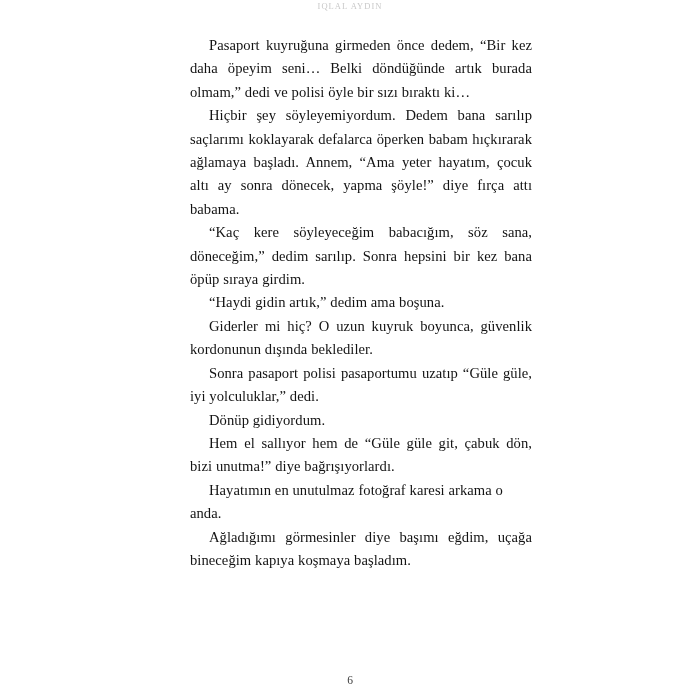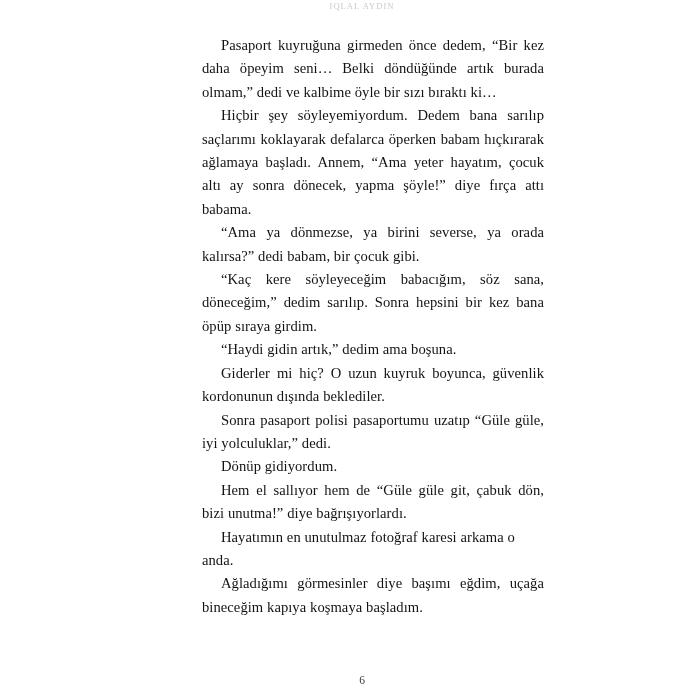--- a/index.html
+++ b/index.html
@@ -15,21 +15,20 @@
     color: #111111;
     position: relative;
   }
 
   .page {
     position: absolute;
     inset: 0;
     width: 552px;
     height: 700px;
     background: #ffffff;
-    margin-left: 12px;
   }
 
   
   .running-head {
     position: absolute;
     top: 1px;
     left: 0;
     width: 700px;
     text-align: center;
     font-size: 8.5px;
@@ -79,23 +78,22 @@
   }
 </style>
 </head>
 <body>
 
 <div class="page">
 
   <div class="running-head">Iqlal Aydin</div>
 
   <div class="textblock">
-    <p class="para">Pasaport kuyruğuna girmeden önce dedem, “Bir kez daha öpeyim seni… Belki döndüğünde artık burada olmam,” dedi ve kalbime öyle bir sızı bıraktı ki…</p>
+    <p class="para">Pasaport kuyruğuna girmeden önce dedem, “Bir kez daha öpeyim seni… Belki döndüğünde artık burada olmam,” dedi ve polisi öyle bir sızı bıraktı ki…</p>
     <p class="para">Hiçbir şey söyleyemiyordum. Dedem bana sarılıp saçlarımı koklayarak defalarca öperken babam hıçkırarak ağlamaya başladı. Annem, “Ama yeter hayatım, çocuk altı ay sonra dönecek, yapma şöyle!” diye fırça attı babama.</p>
-    <p class="para">“Ama ya dönmezse, ya birini severse, ya orada kalırsa?” dedi babam, bir çocuk gibi.</p>
     <p class="para">“Kaç kere söyleyeceğim babacığım, söz sana, döneceğim,” dedim sarılıp. Sonra hepsini bir kez bana öpüp sıraya girdim.</p>
     <p class="para nojustify">“Haydi gidin artık,” dedim ama boşuna.</p>
     <p class="para">Giderler mi hiç? O uzun kuyruk boyunca, güvenlik kordonunun dışında beklediler.</p>
     <p class="para">Sonra pasaport polisi pasaportumu uzatıp “Güle güle, iyi yolculuklar,” dedi.</p>
     <p class="para nojustify">Dönüp gidiyordum.</p>
     <p class="para">Hem el sallıyor hem de “Güle güle git, çabuk dön, bizi unutma!” diye bağrışıyorlardı.</p>
     <p class="para nojustify">Hayatımın en unutulmaz fotoğraf karesi arkama o anda.</p>
     <p class="para">Ağladığımı görmesinler diye başımı eğdim, uçağa bineceğim kapıya koşmaya başladım.</p>
 
   </div>

